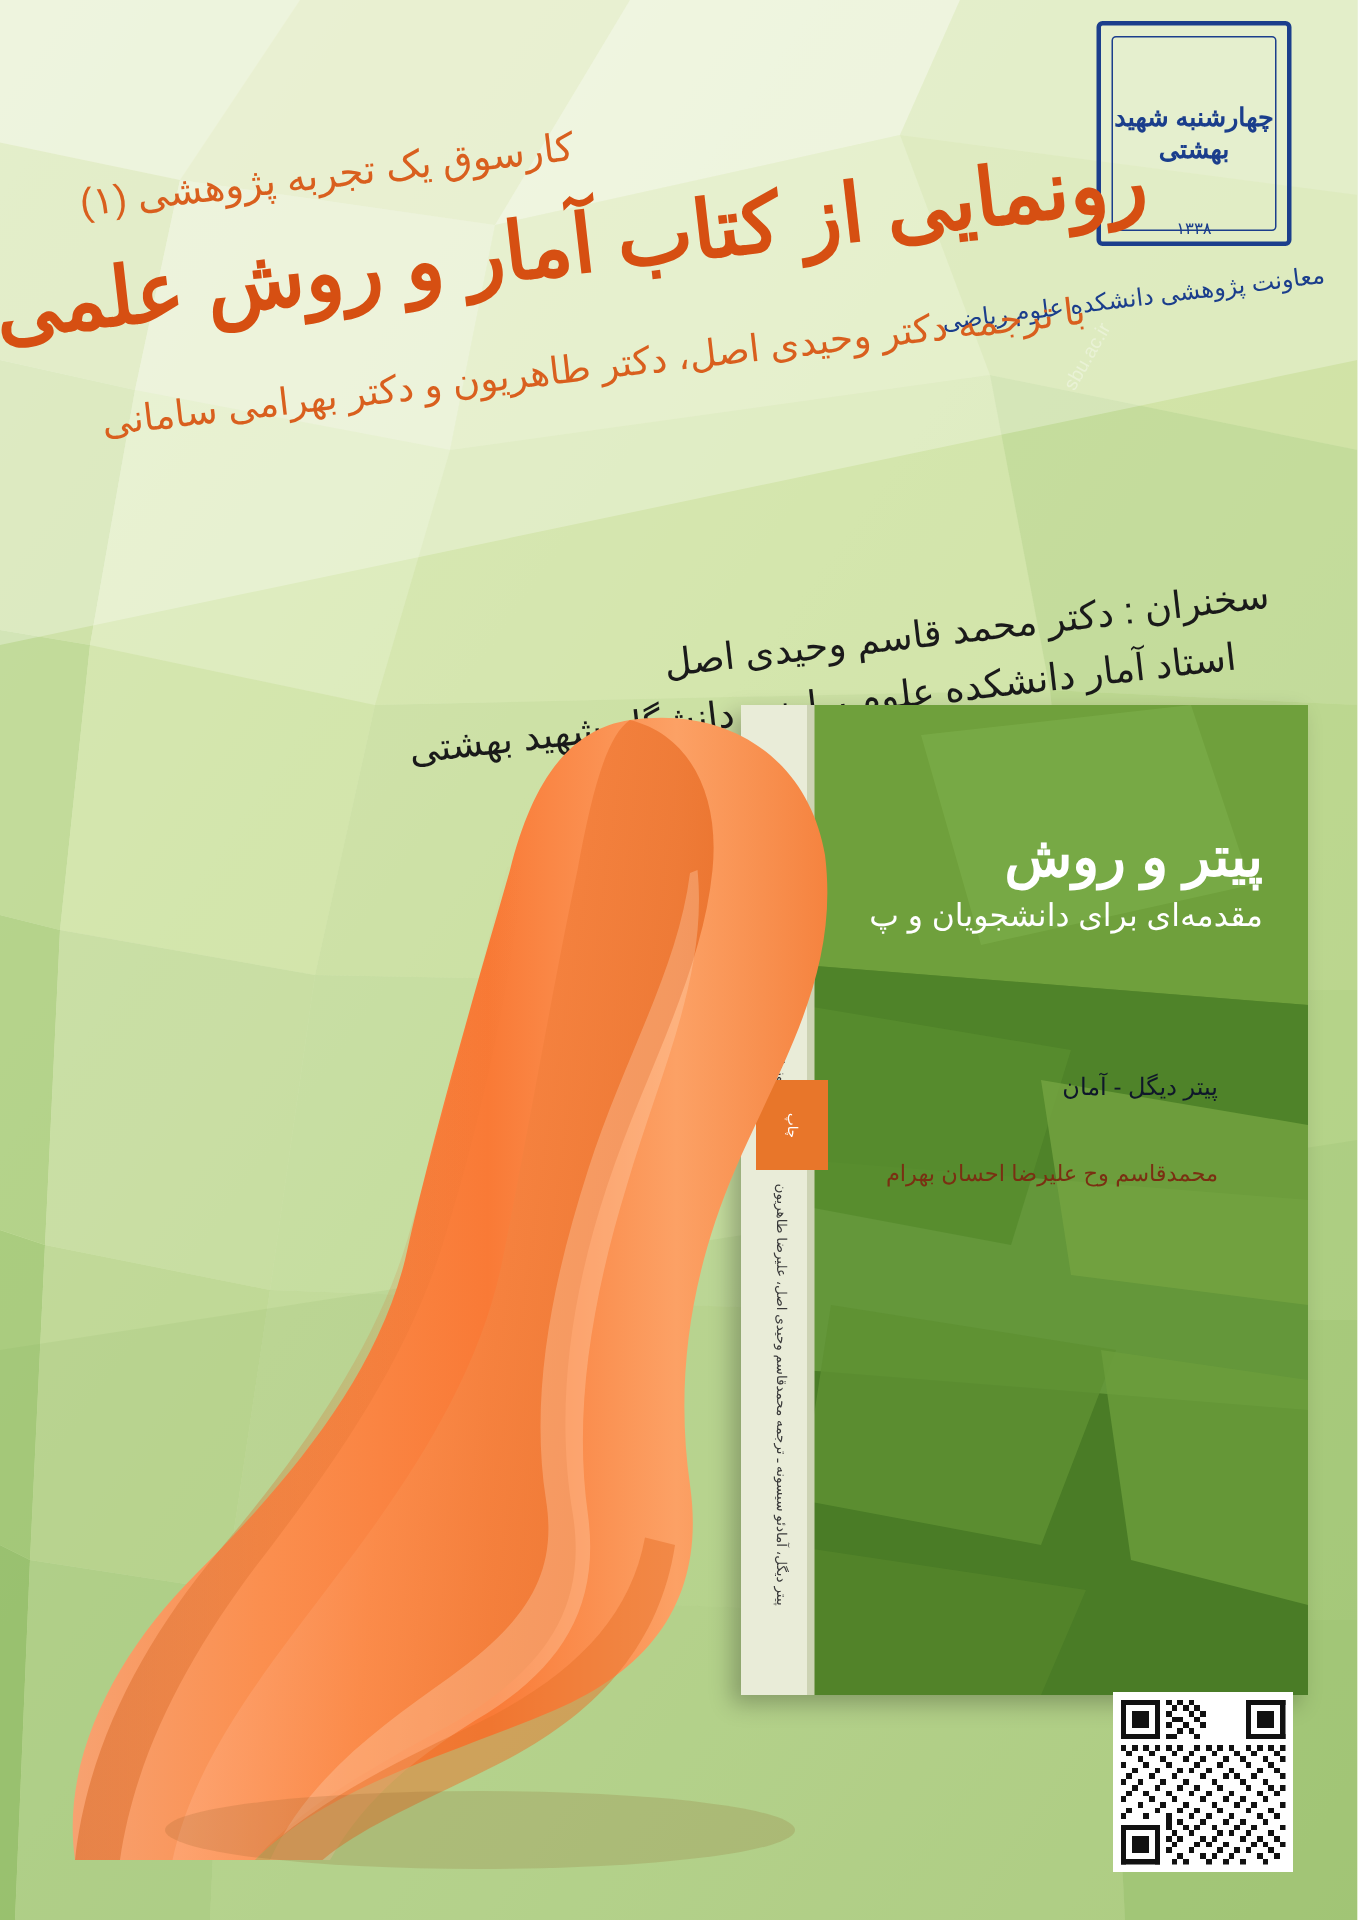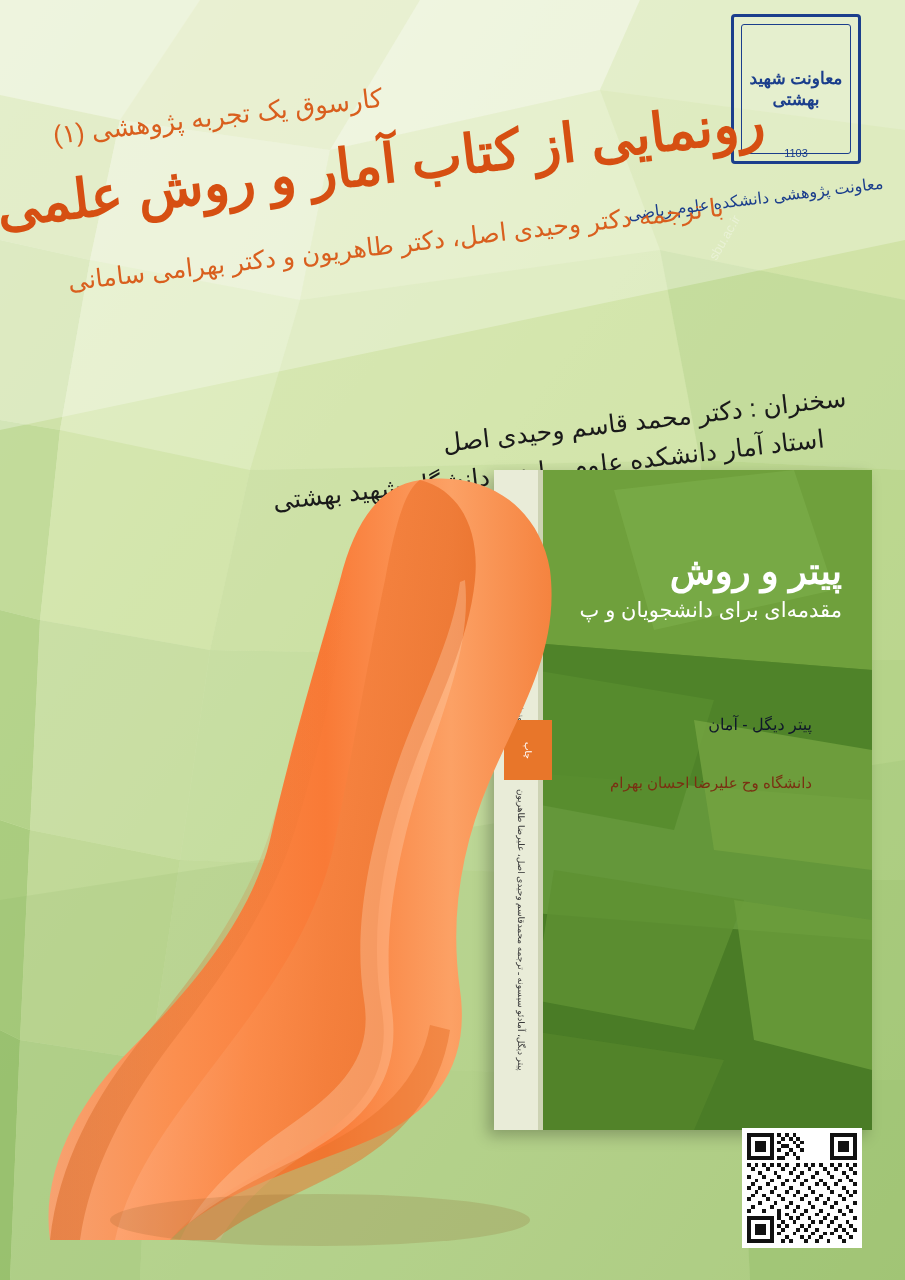--- a/index.html
+++ b/index.html
@@ -313,22 +313,22 @@
     <polygon points="0,0 905,0 905,240 0,430" fill="#ffffff" opacity="0.28"></polygon>
     <polygon points="0,900 905,760 905,1280 0,1280" fill="#76ab4e" opacity="0.10"></polygon>
   </svg>
 
   <span class="faint" style="left:700px;top:230px;transform:rotate(-60deg);">sbu.ac.ir</span>
 
   <div class="logo-box">
     <div class="logo-frame">
       <div class="logo-inner"></div>
     </div>
-    <div class="logo-text">معاونت شهید بهشتی</div>
-    <div class="logo-year">1103</div>
+    <div class="logo-text">چهارشنبه شهید بهشتی</div>
+    <div class="logo-year">۱۳۳۸</div>
   </div>
   <div class="logo-caption">معاونت پژوهشی دانشکده علوم ریاضی</div>
 
   <div class="headline-block">
     <div class="kicker">کارسوق یک تجربه پژوهشی (۱)</div>
     <div class="title-main">رونمایی از کتاب آمار و روش علمی</div>
     <div class="subtitle">با ترجمه دکتر وحیدی اصل، دکتر طاهریون و دکتر بهرامی سامانی</div>
   </div>
 
   <div class="details">
@@ -352,21 +352,21 @@
       <polygon points="200,250 378,280 378,400 220,380" fill="#74a441" opacity="0.8"></polygon>
       <polygon points="60,400 250,430 200,560 40,530" fill="#5e9132" opacity="0.85"></polygon>
       <polygon points="240,430 378,450 378,600 260,570" fill="#6b9e3c" opacity="0.8"></polygon>
       <polygon points="30,560 230,590 200,660 20,660" fill="#53842a" opacity="0.9"></polygon>
       <rect x="0" y="0" width="44" height="660" fill="#e9ecd8"></rect>
       <rect x="44" y="0" width="5" height="660" fill="#cdd3b4"></rect>
     </svg>
     <div class="book-title">پیتر و روش</div>
     <div class="book-sub">مقدمه‌ای برای دانشجویان و پ</div>
     <div class="book-author">پیتر دیگل - آمان</div>
-    <div class="book-translators">دانشگاه وح
+    <div class="book-translators">محمدقاسم وح
 علیرضا
 احسان بهرام</div>
     <div class="book-spine-top">آموزش عالی ـ مجموعه مقالات ـ دانشگاه و پژوهش</div>
     <div class="book-spine-bottom">پیتر دیگل، آمادئو سیسونه ـ ترجمه محمدقاسم وحیدی اصل، علیرضا طاهریون</div>
     <div class="book-badge">
       <span>چاپ</span>
     </div>
   </div>
 
   <svg class="cloth" viewBox="0 0 620 800" preserveAspectRatio="none">

